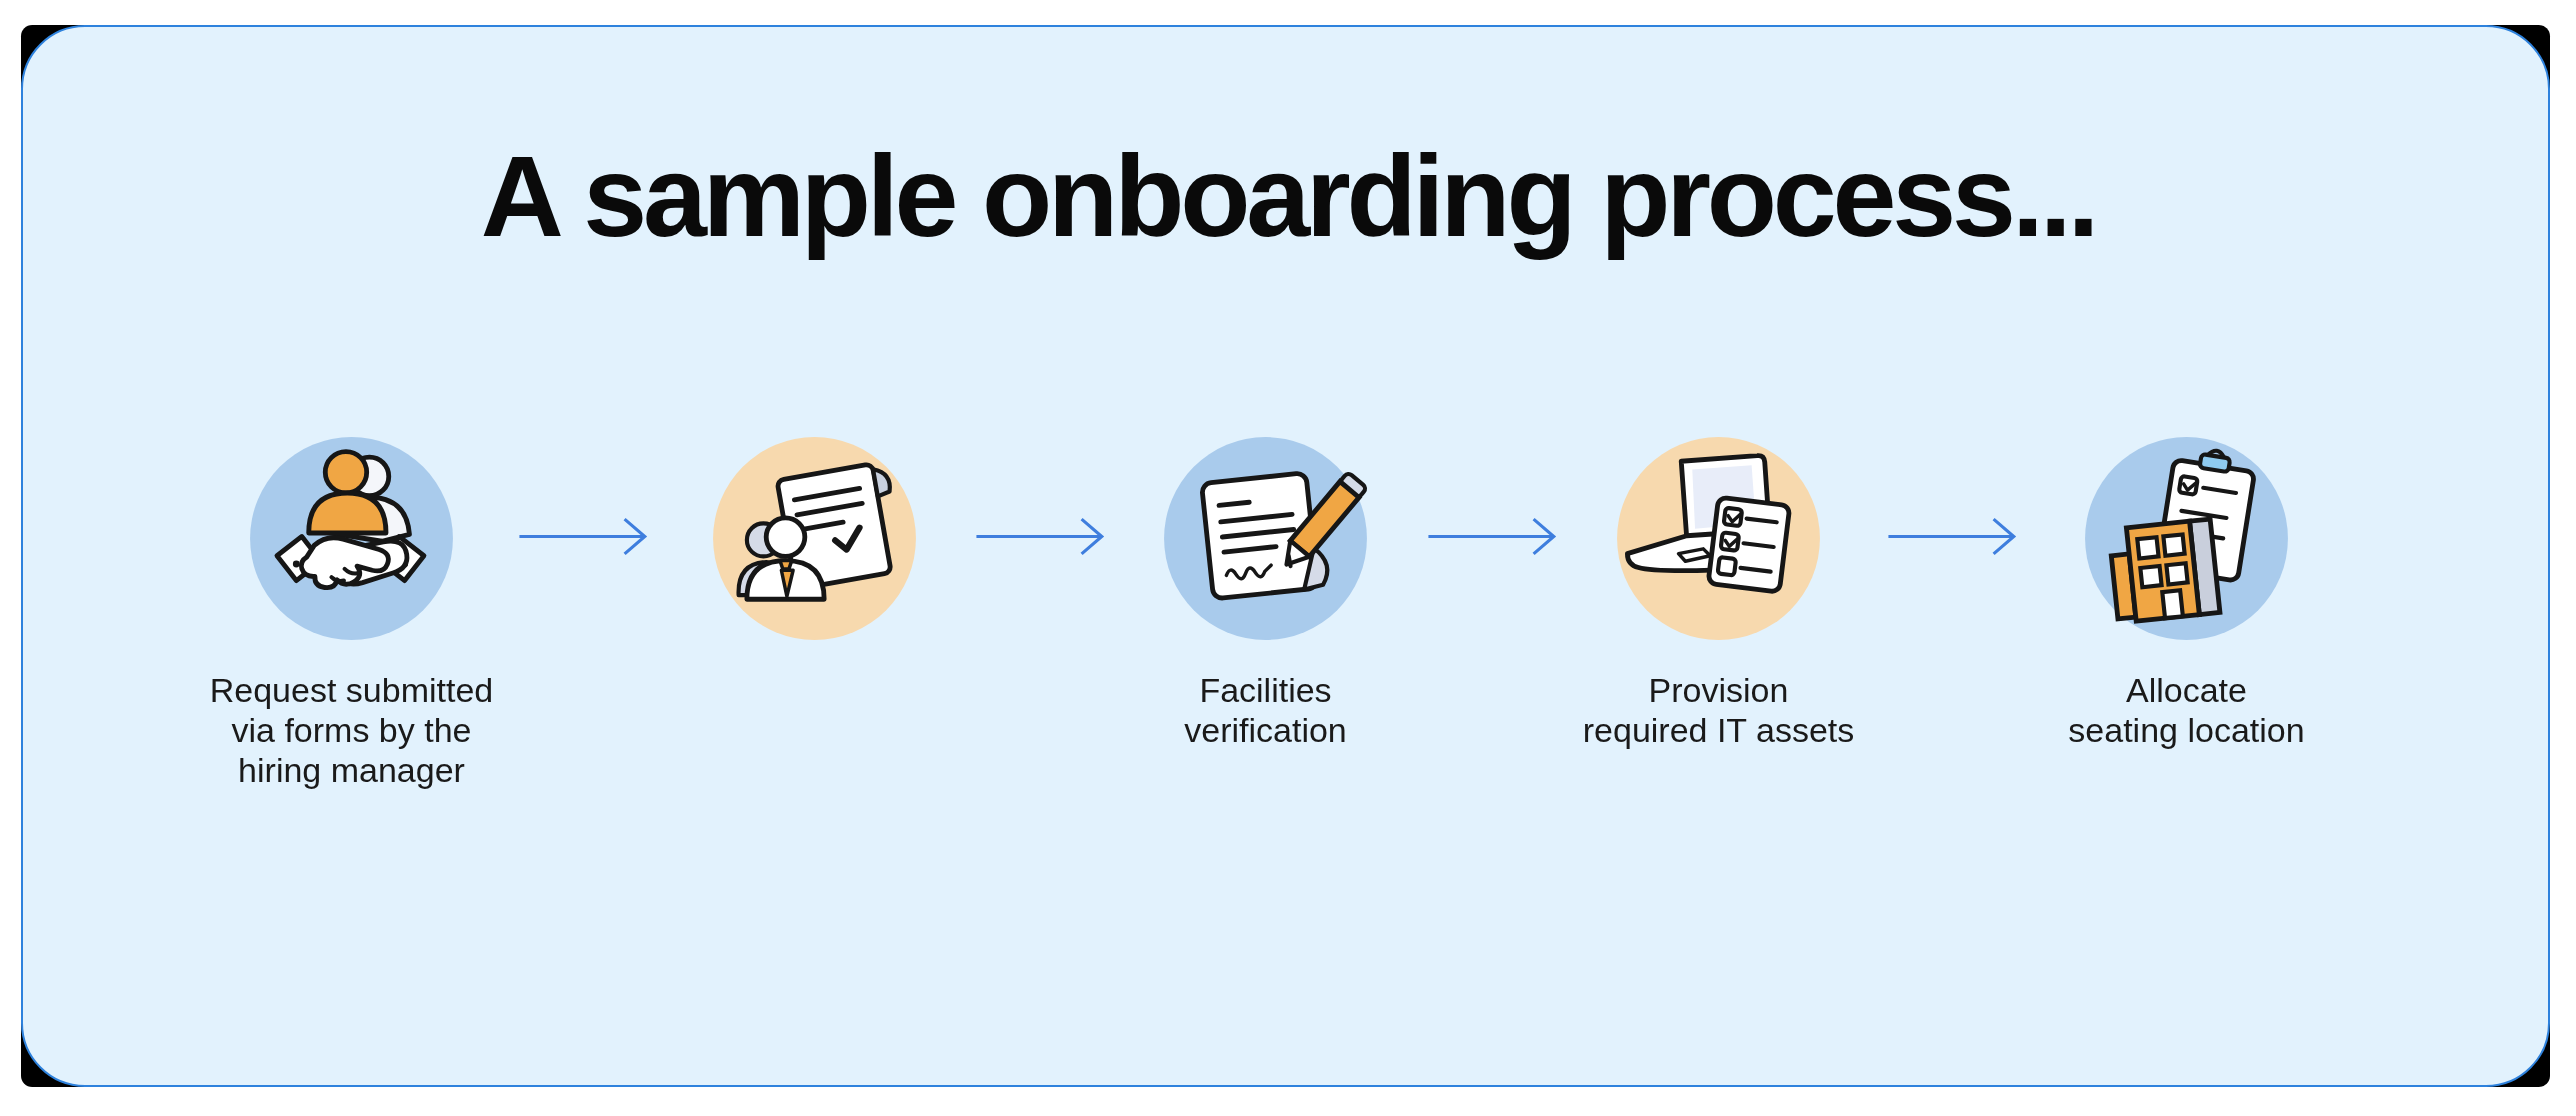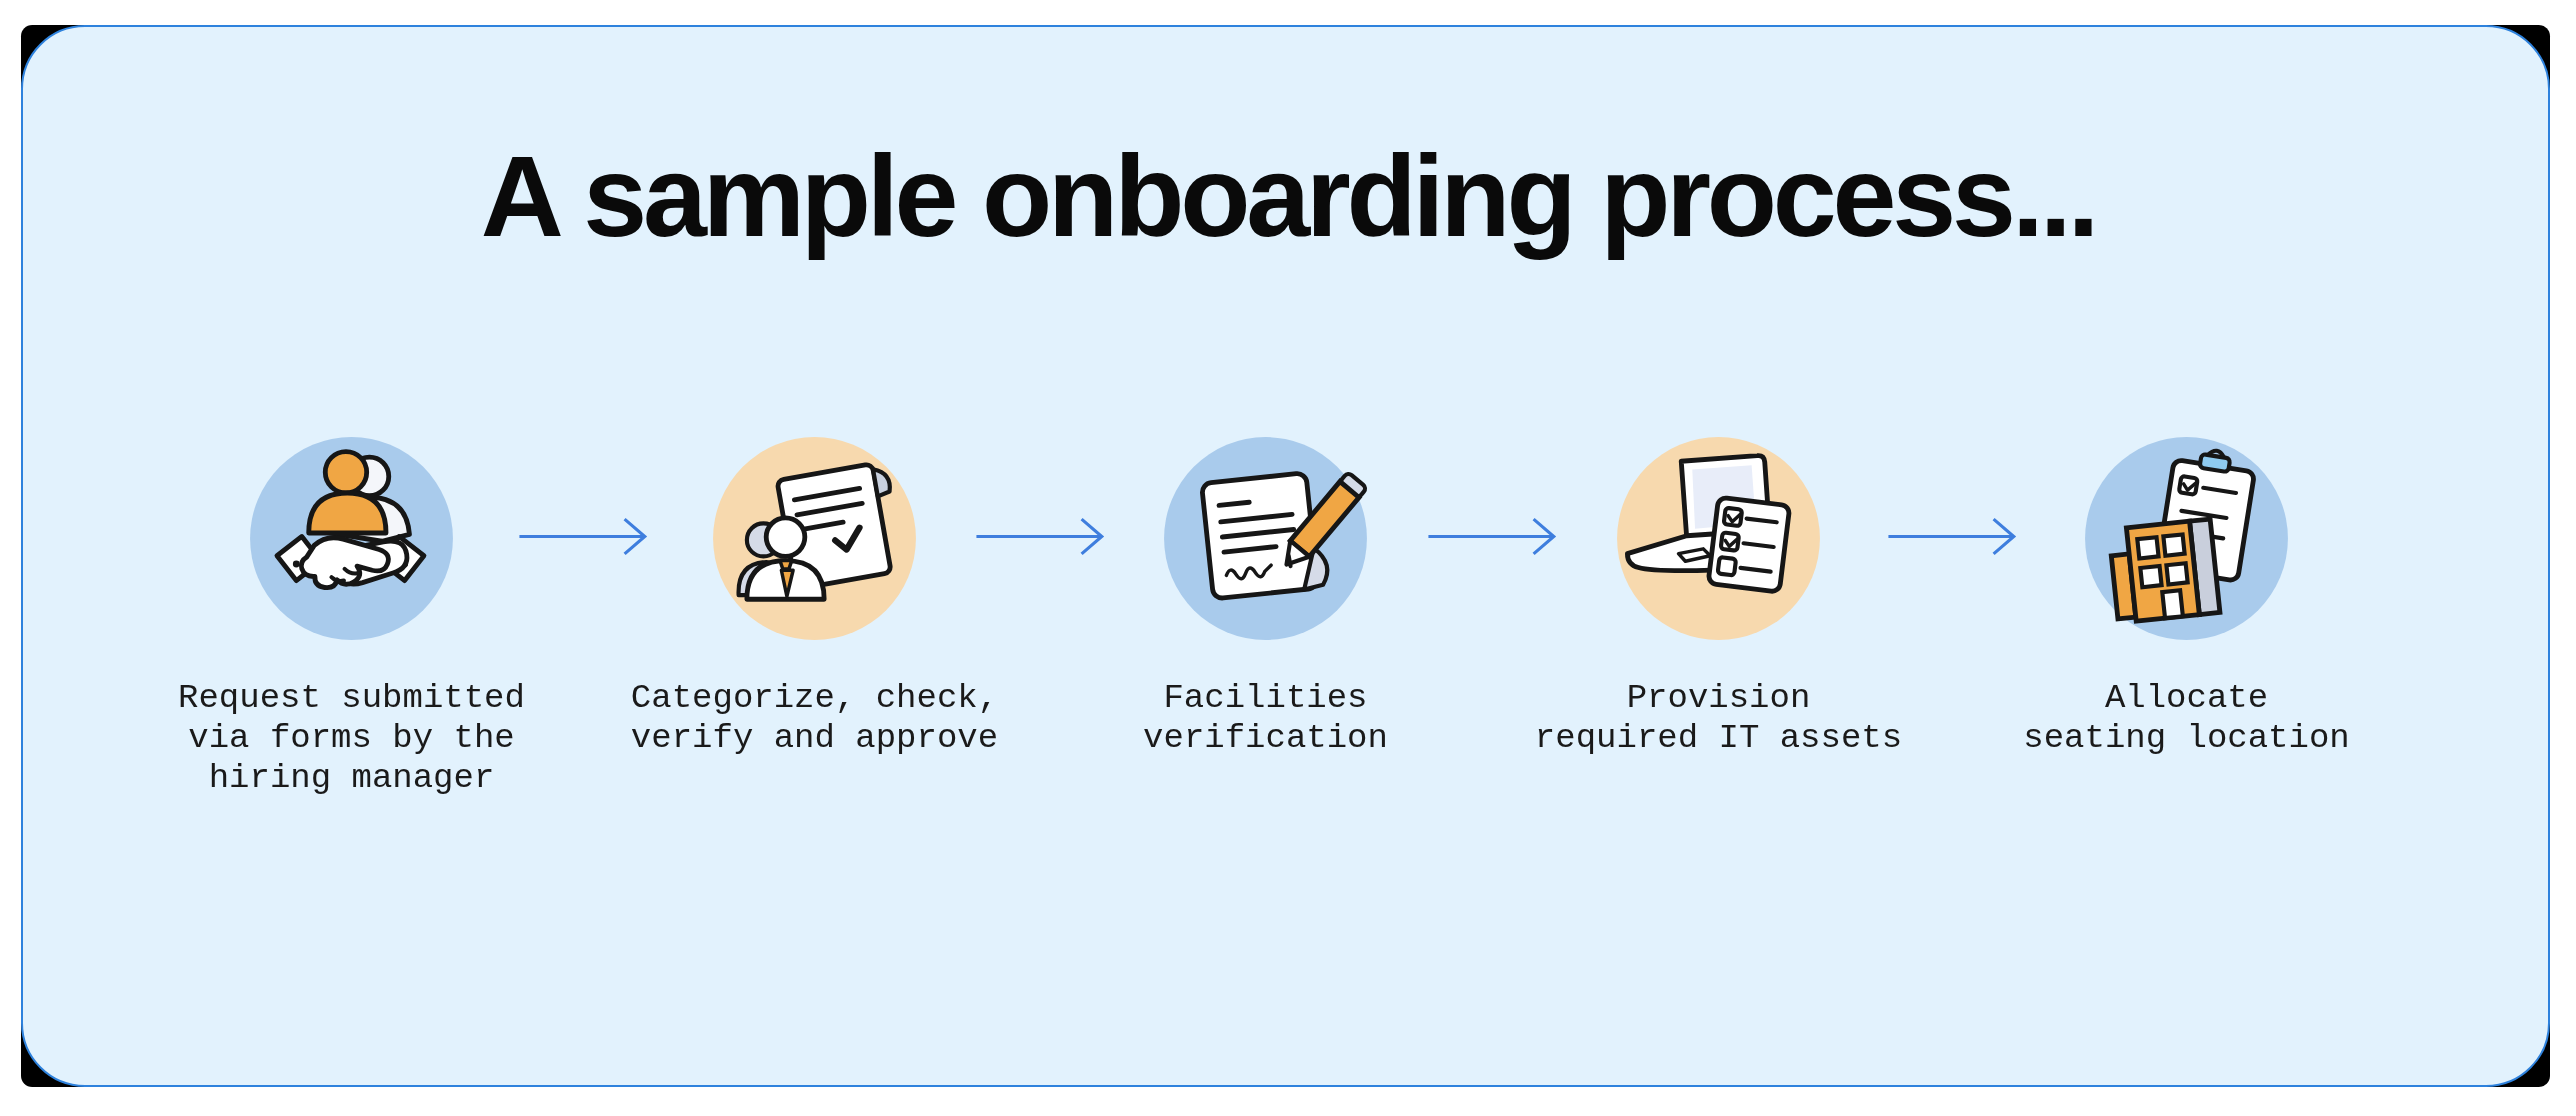--- a/index.html
+++ b/index.html
@@ -38,25 +38,24 @@
   .s1{left:135px} .s2{left:598px} .s3{left:1049px} .s4{left:1502px} .s5{left:1970px}
   .icon { width:207px; height:207px; display:block; margin:0 auto; }
   .step-title {
     margin-top:40px; height:119px;
     display:flex; align-items:center; justify-content:center;
     font-weight:bold; font-size:48px; line-height:54px;
     letter-spacing:-1.4px; color:#0d0d0d;
     white-space:pre-line;
   }
   .step-desc {
-    margin-top:36px;
+    margin-top:28px;
     font-size:34px; line-height:40px;
     color:#1a1a1a;
     white-space:pre-line;
-    font-family:Liberation Mono, monospace;
   }
   .arrow {
     position:absolute; top:517px;
     width:133px; height:39px;
   }
   .a1{left:517px} .a2{left:974px} .a3{left:1426px} .a4{left:1886px}
 </style>
 </head>
 <body>
 
@@ -110,22 +109,20 @@
       </g>
 
       <circle cx="76" cy="152" r="24" fill="#D5DBE8" stroke="#161616" stroke-width="6"></circle>
       <path d="M40,232 q-2,-46 40,-48 l8,2 -4,46 z" fill="#D5DBE8" stroke="#161616" stroke-width="6" stroke-linejoin="round"></path>
 
       <circle cx="108" cy="148" r="28" fill="#ffffff" stroke="#161616" stroke-width="7"></circle>
       <path d="M52,238 q0,-56 56,-56 q56,0 56,56 z" fill="#ffffff" stroke="#161616" stroke-width="7" stroke-linejoin="round"></path>
 
       <path d="M100,182 h17 l-4,12 h-9 z M102,196 l8,38 9,-38 z" stroke="#161616" stroke-width="5" stroke-linejoin="round" fill="#F0A644"></path>
     </svg>
-    <div class="step-desc"><span>Categorize, check,
-verify and approve</span></div>
   </div>
 
   <svg class="arrow a2" viewBox="0 0 190 56">
     <line x1="3" y1="28" x2="183" y2="28" stroke-width="4.5" stroke="#3E7EDE"></line>
     <polyline points="154,3 183,28 154,53" fill="none" stroke-width="4.5" stroke="#3E7EDE"></polyline>
   </svg>
 
   <div class="step s3">
     <svg class="icon" viewBox="0 0 300 300">
       <circle cx="150" cy="150" r="147" fill="#A9CBEC"></circle>

